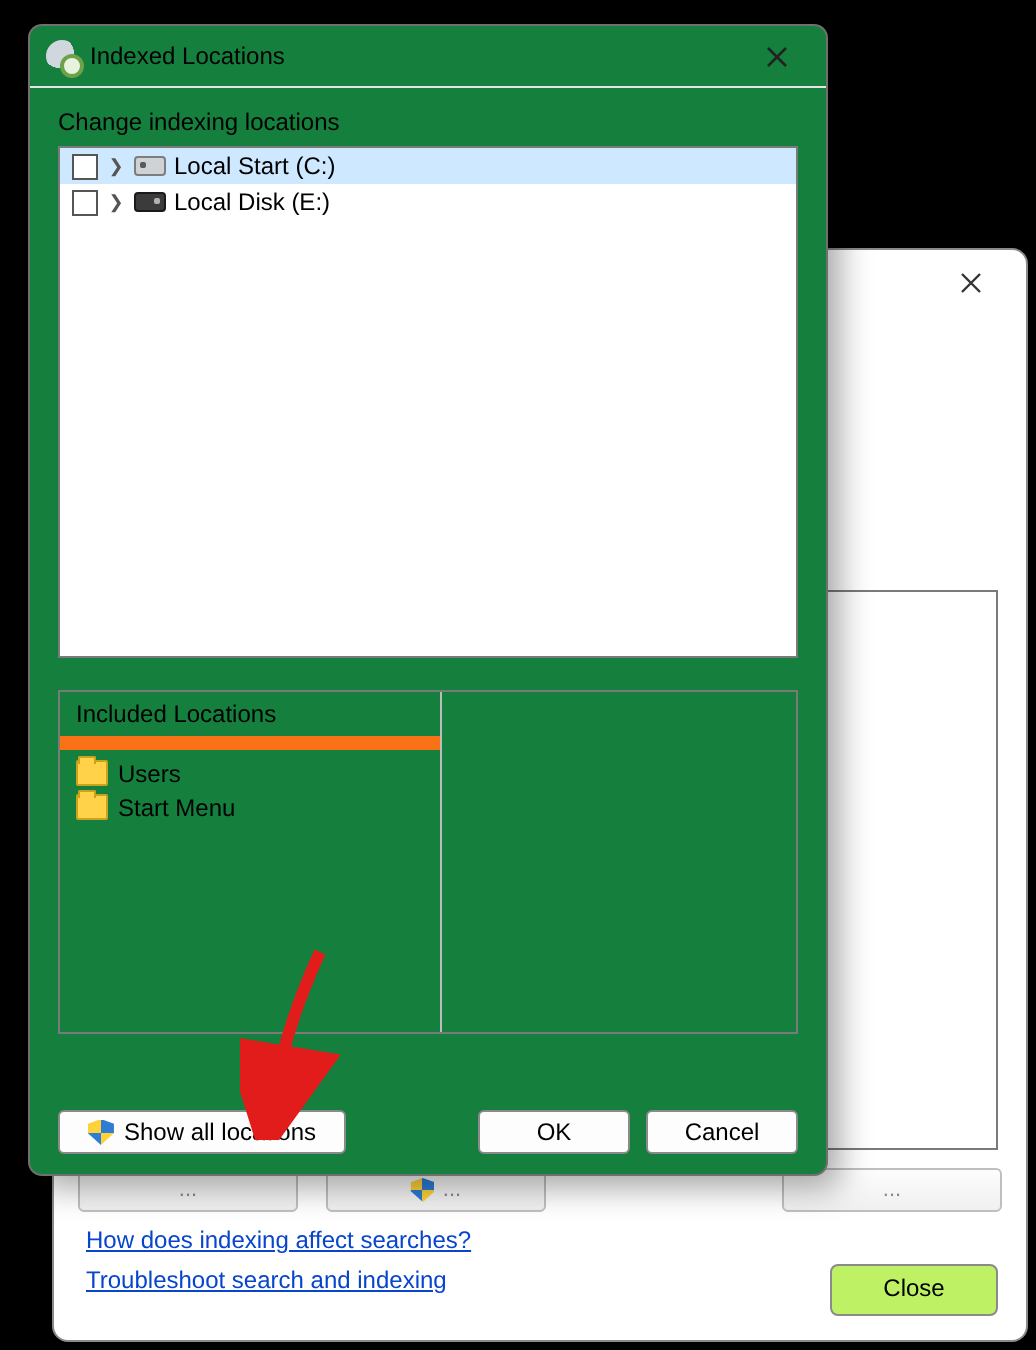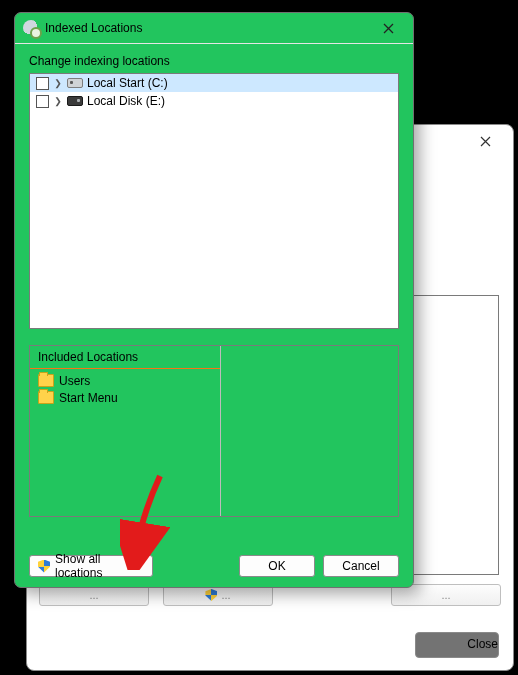--- a/index.html
+++ b/index.html
@@ -94,34 +94,34 @@
     cursor: pointer;
   }
   .back-close-btn {
     position: absolute;
     right: 14px;
     bottom: 12px;
     width: 82px;
     height: 24px;
     border: 1px solid #8a8a8a;
     border-radius: 4px;
-    background: #737373;
-    text-align: right;
+    background: #bef264;
+    text-align: center;
     line-height: 22px;
     font-size: 12px;
   }
 
   
   .front-dialog {
     position: absolute;
     left: 14px;
     top: 12px;
     width: 400px;
     height: 576px;
-    background: #22c55e;
+    background: #15803d;
     border: 1px solid #707070;
     border-radius: 7px;
     box-shadow: 6px 6px 16px rgba(0,0,0,0.35);
     box-sizing: border-box;
     overflow: hidden;
   }
   .front-dialog .titlebar {
     height: 30px;
     display: flex;
     align-items: center;
@@ -229,21 +229,21 @@
   }
   .summary-col {
     box-sizing: border-box;
     padding: 0;
   }
   .summary-col.left { width: 52%; border-right: 1px solid #bcbcbc; }
   .summary-col.right { width: 48%; }
   .col-head {
     padding: 4px 8px;
     font-size: 12px;
-    border-bottom: 1px solid #f97316;
+    border-bottom: 7px solid #f97316;
   }
   .col-body {
     padding: 4px 8px;
     font-size: 12px;
     line-height: 17px;
   }
   .folder-icon {
     display: inline-block;
     width: 14px;
     height: 11px;
@@ -274,21 +274,21 @@
     border-radius: 3px;
     background: #fdfdfd;
     font-size: 12px;
     display: flex;
     align-items: center;
     justify-content: center;
     box-sizing: border-box;
     padding: 10px 10px;
     cursor: default;
   }
-  .btn.show-all { width: 124px; padding: 0 8px; }
+  .btn.show-all { width: 144px; padding: 0 8px; }
   .btn.ok { width: 76px; }
   .btn.cancel { width: 76px; }
   .spacer { flex: 1; }
   .shield-icon {
     width: 13px;
     height: 13px;
     margin-right: 5px;
     background: conic-gradient(#2e7cd6 0 25%, #ffd23a 25% 50%, #2e7cd6 50% 75%, #ffd23a 75% 100%);
     clip-path: polygon(50% 0, 100% 18%, 100% 55%, 50% 100%, 0 55%, 0 18%);
   }
@@ -311,20 +311,24 @@
           <path d="M1 1 L10 10 M10 1 L1 10" stroke="#333" stroke-width="1.2" fill="none"></path>
         </svg>
     </div>
   </div>
   <div class="back-inner-box"></div>
   <div class="back-toolbar">
     <div class="ghost-btn">...</div>
     <div class="ghost-btn"><span class="shield-g"></span>...</div>
     <div style="flex:1"></div>
     <div class="ghost-btn">...</div>
+  </div>
+  <div class="back-links">
+    <a>How does indexing affect searches?</a>
+    <a>Troubleshoot search and indexing</a>
   </div>
   <div class="back-close-btn">Close</div>
 </div>
 
 <div class="front-dialog">
   <div class="titlebar">
     <span class="title-icon"></span>
     <span class="title-text">Indexed Locations</span>
     <div class="win-close">
       <svg width="11" height="11" viewBox="0 0 11 11">

